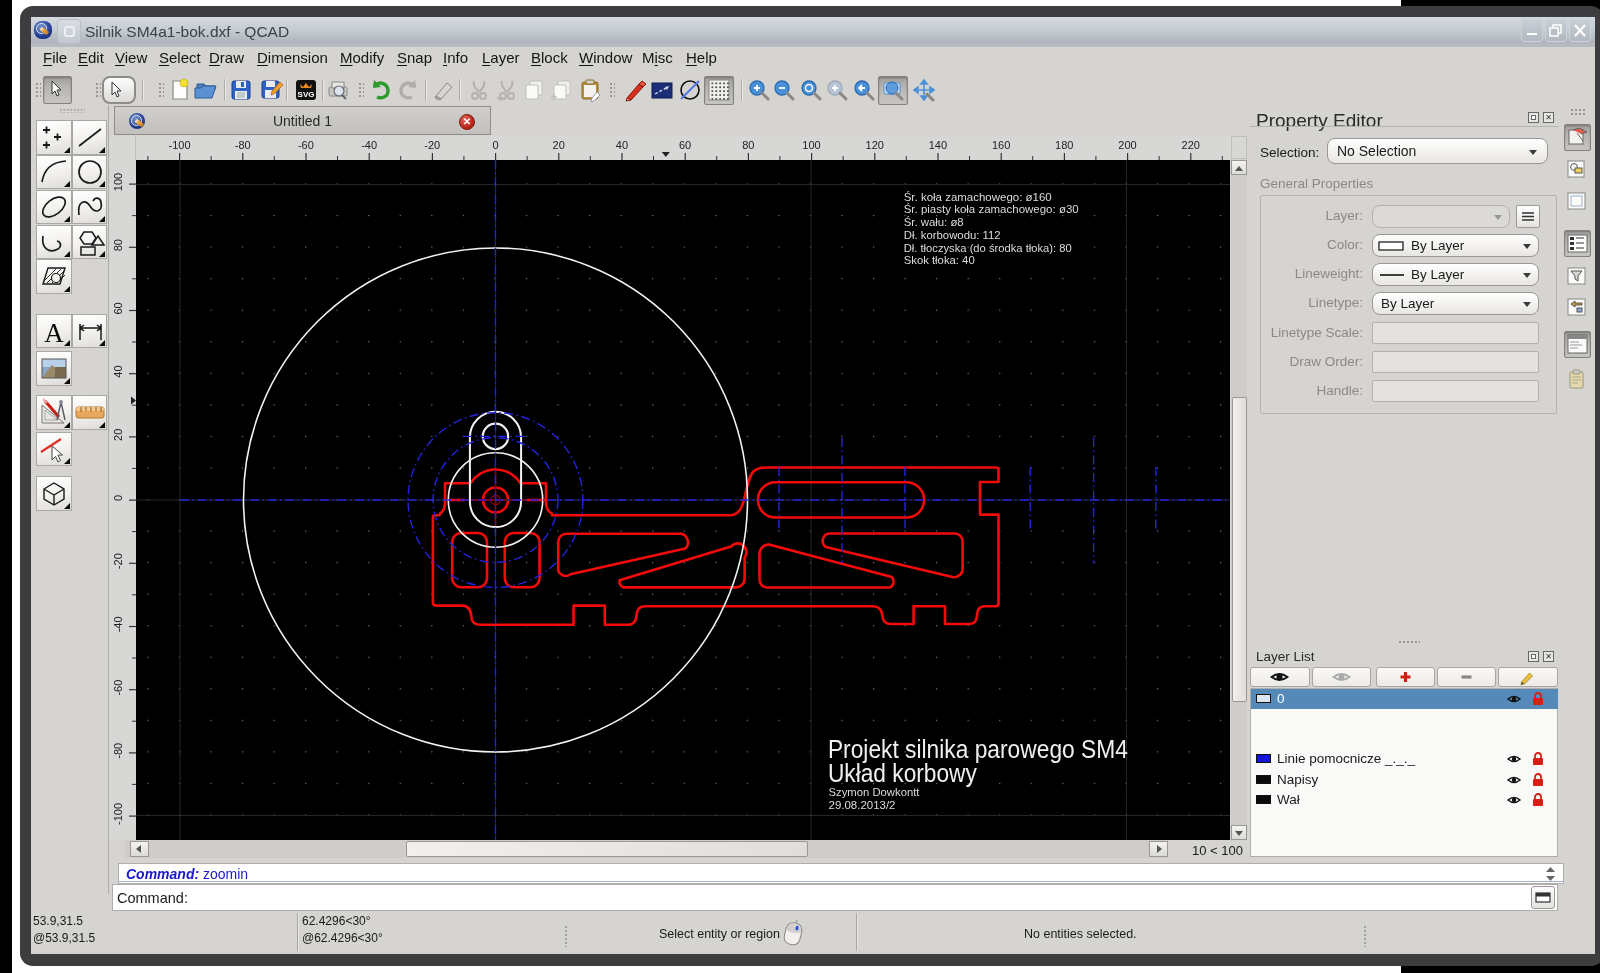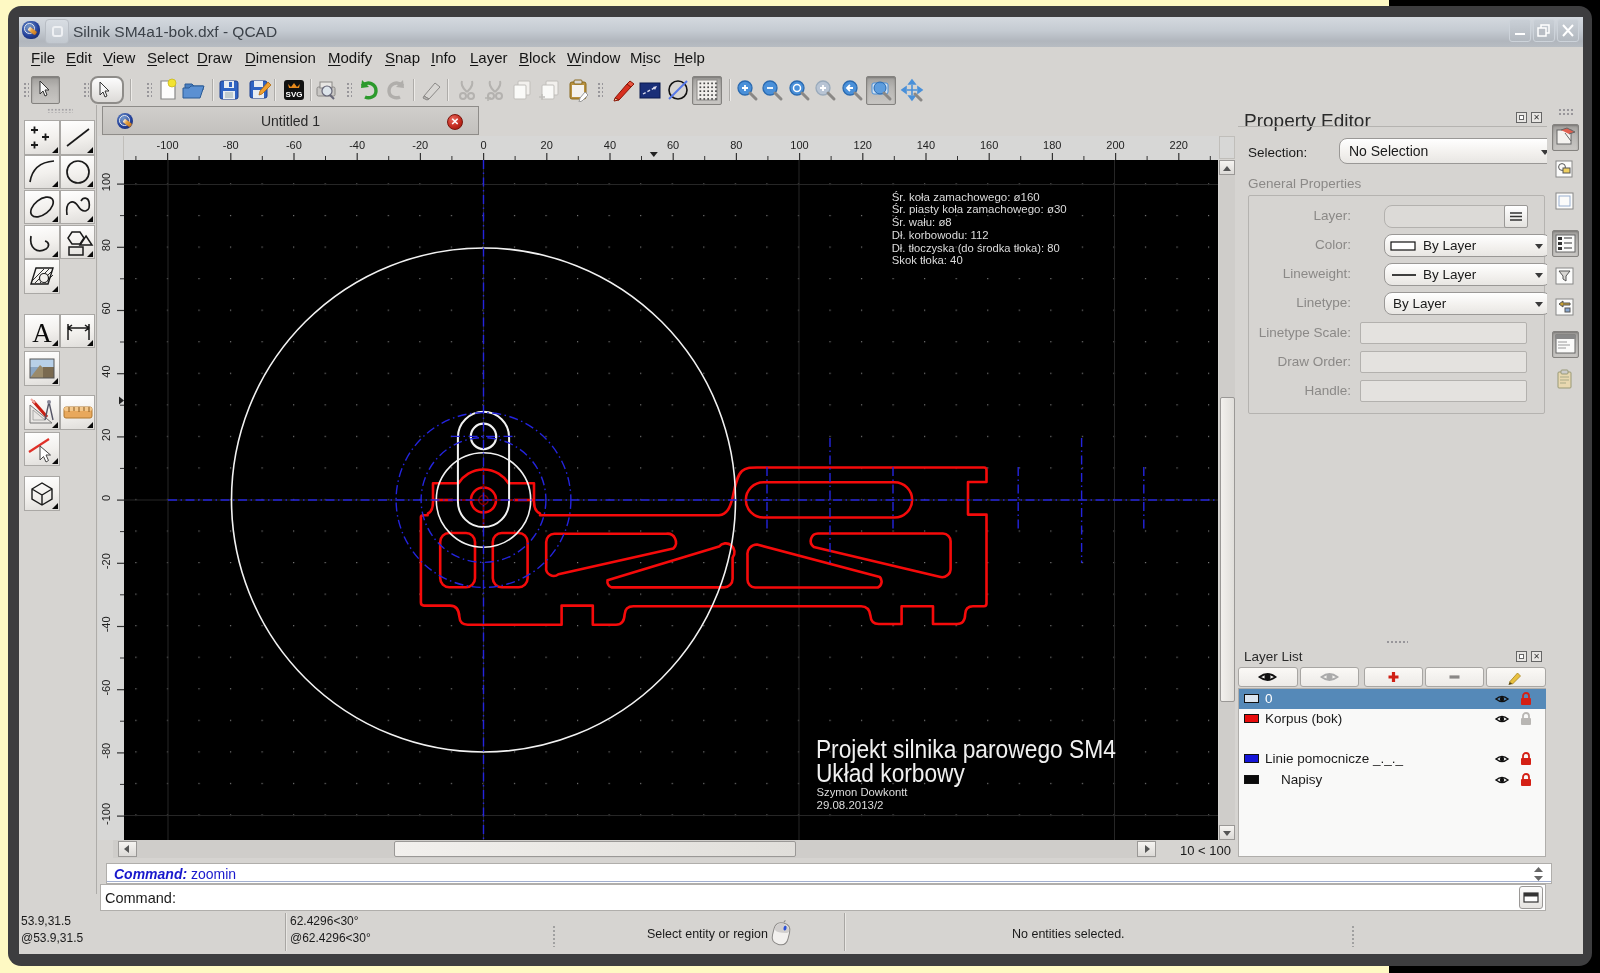--- a/index.html
+++ b/index.html
@@ -1,19 +1,19 @@
 <!DOCTYPE html>
 <html><head>
 <meta charset="utf-8">
 <style>
 * { margin:0; padding:0; box-sizing:border-box; }
 html,body { width:1600px; height:973px; background:#000; overflow:hidden; }
 body { font-family:"Liberation Sans", sans-serif; }
 .abs { position:absolute; }
-.page { position:absolute; left:0; top:0; width:1389px; height:973px; background:#fef9c3; }
+.page { position:absolute; left:12px; top:0; width:1389px; height:973px; background:#ffffff; }
 .frame { position:absolute; left:8px; top:6px; width:1584px; height:960px; background:#3d3d3f; border-radius:13px; }
 .content { position:absolute; left:19px; top:17px; width:1564px; height:937px; background:#d6d4d1; }
 .titlebar { position:absolute; left:19px; top:17px; width:1564px; height:30px;
   background:linear-gradient(#d4d9df, #c5cbd2 45%, #b1b6bd 80%, #b7bcc2); }
 .title-text { position:absolute; left:73px; top:23px; font-size:15.5px; color:#3c4249; }
 .winbtn { position:absolute; top:19px; width:22px; height:23px; border:1px solid #cdd3da; border-radius:3px;
   background:linear-gradient(#c9cfd6,#b2b8bf); }
 .menubar-text { position:absolute; top:49px; font-size:15px; color:#141414; }
 .menubar-text u { text-decoration-thickness:1px; text-underline-offset:2px; }
 .tbtn { position:absolute; top:78px; width:24px; height:24px; }
@@ -43,21 +43,21 @@
 .sbtn { position:absolute; background:linear-gradient(#f6f4f1,#dcdad7); border:1px solid #9a9896; }
 .sthumb { position:absolute; background:linear-gradient(90deg,#f2f0ed,#e0deda); border:1px solid #9a9896; border-radius:2px; }
 .rightdock { position:absolute; left:1237px; top:105px; width:310px; height:753px; background:#d6d4d1; }
 .ricons { position:absolute; left:1547px; top:105px; width:36px; height:806px; background:#d6d4d1; }
 .ribtn { position:absolute; left:1552px; width:27px; height:27px; }
 .cmdhist { position:absolute; left:100px; top:863px; width:1446px; height:21px; background:#fff; border:1px solid #b0aeab;margin-left:6px; }
 .cmdline { position:absolute; left:100px; top:884px; width:1446px; height:27px; background:#fff; border:1px solid #b0aeab; }
 .statusbar { position:absolute; left:19px; top:911px; width:1564px; height:42px; background:#d6d4d1; }
 .ssep { position:absolute; height:38px; width:2px; border-left:1px solid #a8a6a3; border-right:1px solid #e8e6e3; }
 .field-label { position:absolute; font-size:13.5px; color:#8b8987; text-align:right; }
-.combo { position:absolute; height:23px; background:linear-gradient(#ffffff,#f2f0ed 60%,#e8e6e3); border:1px solid #9a9896; border-radius:8px; font-size:13.5px; color:#1a1a1a;margin-left:24px; }
+.combo { position:absolute; height:23px; background:linear-gradient(#ffffff,#f2f0ed 60%,#e8e6e3); border:1px solid #9a9896; border-radius:8px; font-size:13.5px; color:#1a1a1a; }
 .combo-dis { background:#dcdad7; border:1px solid #b3b1ae; }
 .inputbox { position:absolute; height:22px; background:#e4e2df; border:1px solid #b3b1ae; border-radius:2px; }
 .arrow-dn { position:absolute; width:0; height:0; border-left:4.5px solid transparent; border-right:4.5px solid transparent; border-top:5.5px solid #3a3a3a; }
 .lrow { position:absolute; left:1239px; height:20.3px; font-size:13.5px; }
 .swatch { position:absolute; left:5px; top:5px; width:15px; height:9px; border:1px solid #111; }
 </style>
 </head>
 <body>
 <div class="page">
 <div class="frame"></div>
@@ -572,47 +572,47 @@
       <div style="position:absolute; left:26px; top:2px;">0</div>
       <svg width="16" height="14" style="position:absolute; right:36px; top:3px;">
         <path d="M2 7 Q8 2 14 7 Q8 12 2 7 Z" fill="none" stroke="#111" stroke-width="1.5"></path>
         <circle cx="8" cy="7" r="2.2" fill="#111"></circle>
       </svg>
       <svg width="16" height="16" style="position:absolute; right:12px; top:2px;">
         <rect x="3" y="7" width="10" height="7" rx="1" fill="#d42015"></rect>
         <path d="M5 7 V5 a3 3 0 0 1 6 0 V7" fill="none" stroke="#d42015" stroke-width="1.8"></path>
       </svg>
     </div>
-    <div class="lrow" style="top:708.8px;  width:307px; color:#1a1a1a;">
-      <div class="swatch" style="background:#e80c0c;"></div>
-      <div style="position:absolute; left:26px; top:2px;">Korpus (bok)</div>
-      <svg width="16" height="14" style="position:absolute; right:36px; top:3px;">
-        <path d="M2 7 Q8 2 14 7 Q8 12 2 7 Z" fill="none" stroke="#111" stroke-width="1.5"></path>
-        <circle cx="8" cy="7" r="2.2" fill="#111"></circle>
-      </svg>
-      <svg width="16" height="16" style="position:absolute; right:12px; top:2px;">
-        <rect x="3" y="7" width="10" height="7" rx="1" fill="#b8b6b3"></rect>
-        <path d="M5 7 V5 a3 3 0 0 1 6 0 V7" fill="none" stroke="#b8b6b3" stroke-width="1.8"></path>
-      </svg>
-    </div>
     <div class="lrow" style="top:749.3999999999999px;  width:307px; color:#1a1a1a;">
       <div class="swatch" style="background:#1515d8;"></div>
       <div style="position:absolute; left:26px; top:2px;">Linie pomocnicze _._._</div>
       <svg width="16" height="14" style="position:absolute; right:36px; top:3px;">
         <path d="M2 7 Q8 2 14 7 Q8 12 2 7 Z" fill="none" stroke="#111" stroke-width="1.5"></path>
         <circle cx="8" cy="7" r="2.2" fill="#111"></circle>
       </svg>
       <svg width="16" height="16" style="position:absolute; right:12px; top:2px;">
         <rect x="3" y="7" width="10" height="7" rx="1" fill="#d42015"></rect>
         <path d="M5 7 V5 a3 3 0 0 1 6 0 V7" fill="none" stroke="#d42015" stroke-width="1.8"></path>
       </svg>
     </div>
     <div class="lrow" style="top:769.6999999999998px;  width:307px; color:#1a1a1a;">
       <div class="swatch" style="background:#0a0a0a;"></div>
-      <div style="position:absolute; left:26px; top:2px;margin-left:16px;">Napisy</div>
+      <div style="position:absolute; left:26px; top:2px;">Napisy</div>
+      <svg width="16" height="14" style="position:absolute; right:36px; top:3px;">
+        <path d="M2 7 Q8 2 14 7 Q8 12 2 7 Z" fill="none" stroke="#111" stroke-width="1.5"></path>
+        <circle cx="8" cy="7" r="2.2" fill="#111"></circle>
+      </svg>
+      <svg width="16" height="16" style="position:absolute; right:12px; top:2px;">
+        <rect x="3" y="7" width="10" height="7" rx="1" fill="#d42015"></rect>
+        <path d="M5 7 V5 a3 3 0 0 1 6 0 V7" fill="none" stroke="#d42015" stroke-width="1.8"></path>
+      </svg>
+    </div>
+    <div class="lrow" style="top:789.9999999999998px;  width:307px; color:#1a1a1a;">
+      <div class="swatch" style="background:#0a0a0a;"></div>
+      <div style="position:absolute; left:26px; top:2px;">Wał</div>
       <svg width="16" height="14" style="position:absolute; right:36px; top:3px;">
         <path d="M2 7 Q8 2 14 7 Q8 12 2 7 Z" fill="none" stroke="#111" stroke-width="1.5"></path>
         <circle cx="8" cy="7" r="2.2" fill="#111"></circle>
       </svg>
       <svg width="16" height="16" style="position:absolute; right:12px; top:2px;">
         <rect x="3" y="7" width="10" height="7" rx="1" fill="#d42015"></rect>
         <path d="M5 7 V5 a3 3 0 0 1 6 0 V7" fill="none" stroke="#d42015" stroke-width="1.8"></path>
       </svg>
     </div>
 <div class="ricons"></div>

